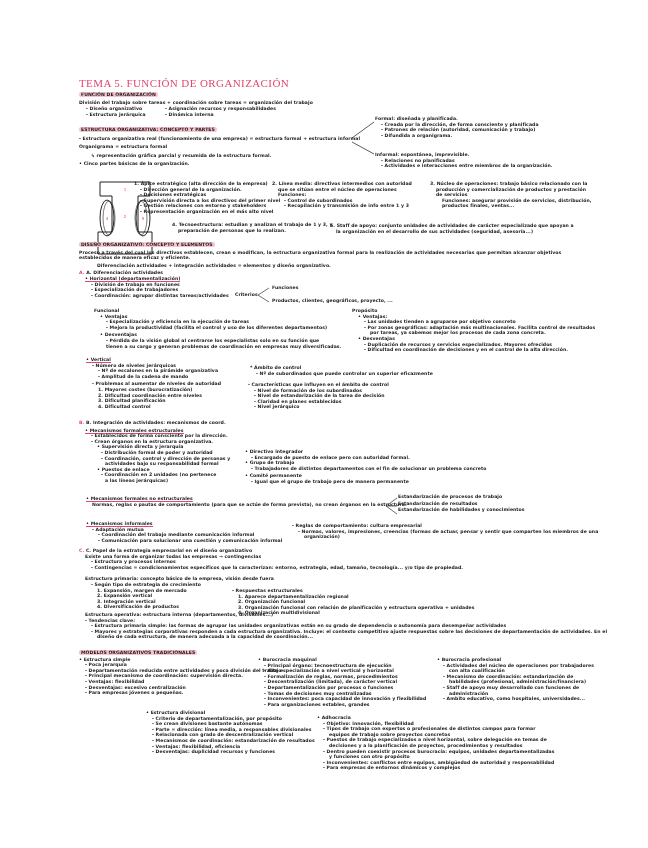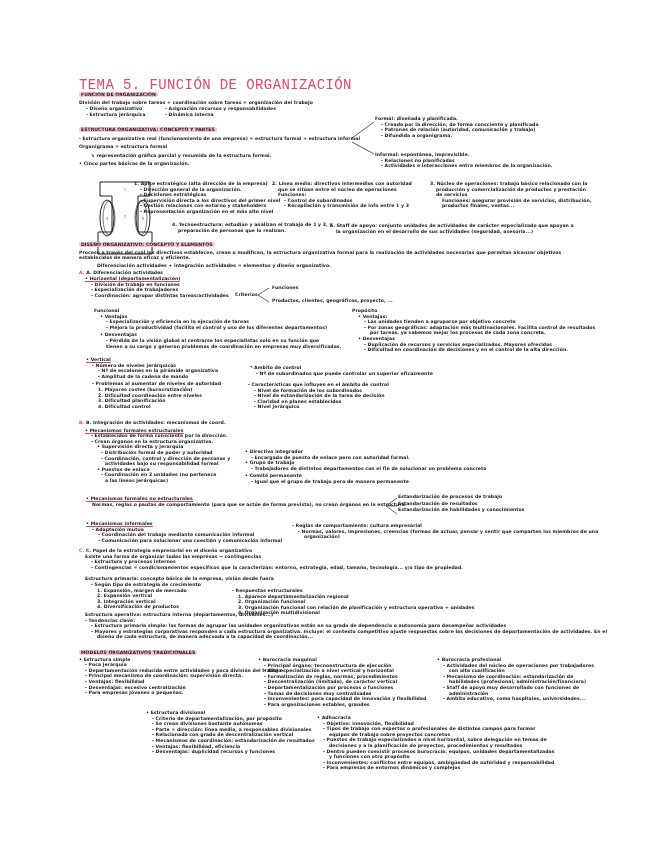--- a/index.html
+++ b/index.html
@@ -1,19 +1,19 @@
 <!DOCTYPE html>
 <html><head>
 <meta charset="utf-8">
 <style>
   html,body{margin:0;padding:0;background:#fff;}
   body{width:648px;height:848px;position:relative;overflow:hidden;font-family:"DejaVu Sans",sans-serif;color:#1a1a1a;}
   .page{position:absolute;left:0;top:0;width:648px;height:848px;}
   .t{position:absolute;font-size:4.6px;line-height:5.6px;white-space:nowrap;font-weight:bold;letter-spacing:0.05px;}
-  .title{position:absolute;left:79px;top:77px;font-size:14px;color:#e0486f;letter-spacing:0.4px;font-family:Liberation Mono, monospace;}
+  .title{position:absolute;left:79px;top:77px;font-size:11px;color:#e0486f;letter-spacing:0.4px;font-family:Liberation Serif, serif;}
   .hl{background:#f7c4cf;padding:0 2px;border-radius:2px;}
   .ul{border-bottom:1px solid #e0486f;}
   .pk{color:#e0486f;}
   .blk{position:absolute;}
   .blk .t{position:static;display:block;}
   .ind1{padding-left:6px;}
   .ind2{padding-left:12px;}
   .ind3{padding-left:18px;}
   svg{position:absolute;}
 </style>

